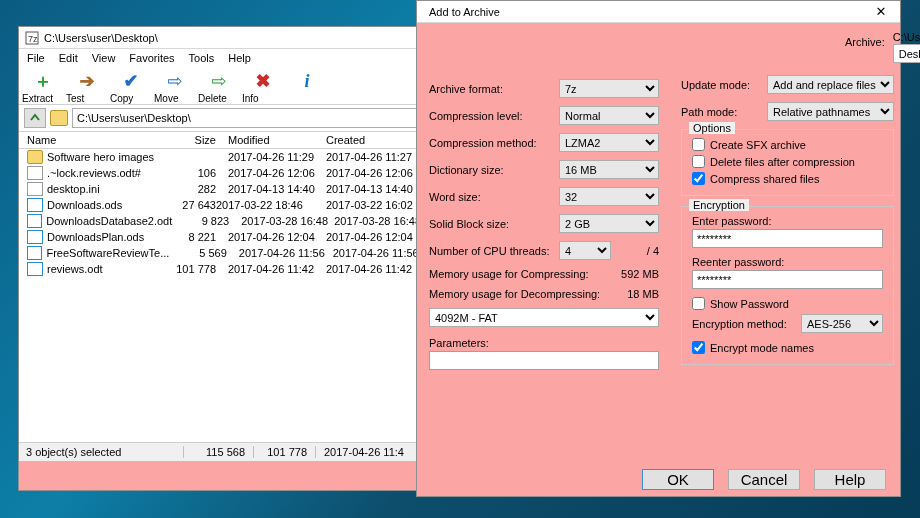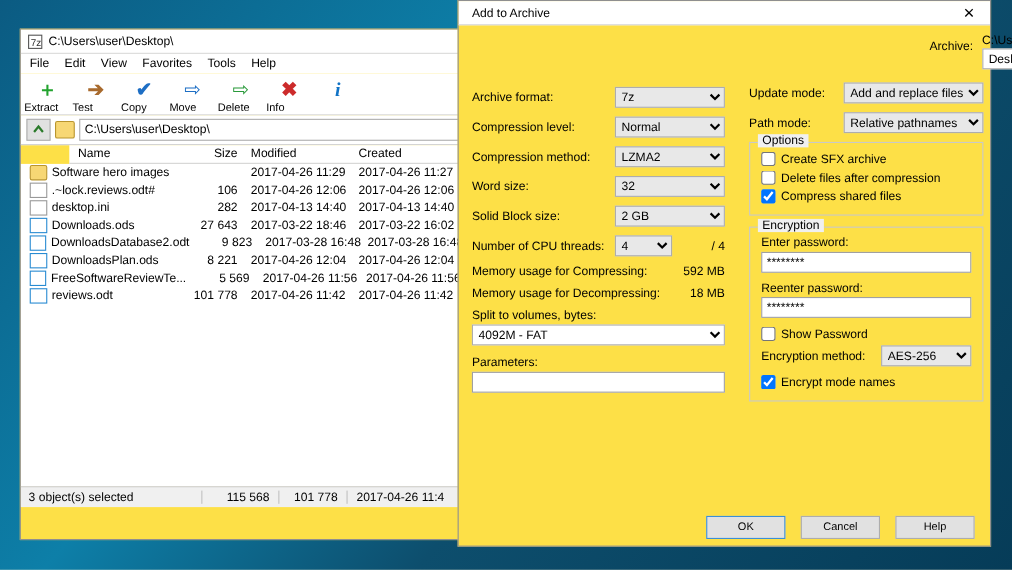--- a/index.html
+++ b/index.html
@@ -1,31 +1,31 @@
 <!DOCTYPE html>
 <html><head>
 <meta charset="utf-8">
 <style>
   * { box-sizing: border-box; margin: 0; padding: 0; }
   body { font-family: "Segoe UI", Tahoma, sans-serif; font-size: 11px; background: linear-gradient(130deg, #0b5b82 0%, #0d7fa8 35%, #0d4e6d 60%, #063c58 100%); width: 920px; height: 518px; position: relative; overflow: hidden; }
-  .window { position: absolute; background: #fde047; border: 1px solid #8f8f8f; }
+  .window { position: absolute; background: #fca5a5; border: 1px solid #8f8f8f; }
   .titlebar { background: #fff; height: 22px; display: flex; align-items: center; padding: 0 6px; border-bottom: 1px solid #d8d8d8; }
   .titlebar .title { flex: 1; font-size: 11px; }
   .titlebar .icon7z { width: 14px; height: 14px; margin-right: 5px; display: flex; align-items: center; justify-content: center; }
   .menubar { background: #fff; height: 18px; display: flex; align-items: center; gap: 14px; padding: 0 8px; }
   .menubar span { cursor: default; }
   .toolbar { background: #fff; display: flex; align-items: flex-start; gap: 4px; padding: 2px 4px 0 4px; border-bottom: 1px solid #d0d0d0; }
   .tbtn { width: 40px; display: flex; flex-direction: column; align-items: center; gap: 0px; }
   .tbtn .ico { width: 24px; height: 24px; display: flex; align-items: center; justify-content: center; font-size: 18px; }
   .tbtn .lbl { font-size: 10px; }
   .addressbar { background: #fff; display: flex; align-items: center; gap: 4px; padding: 3px 5px; border-bottom: 1px solid #d0d0d0; }
   .addressbar .arrowbtn { width: 22px; height: 20px; border: 1px solid #adadad; background: #e1e1e1; display: flex; align-items: center; justify-content: center; }
   .addressbar .foldericon { width: 18px; height: 16px; background: #f7d774; border: 1px solid #b9952f; border-radius: 2px; }
   .addressbar input { flex: 1; height: 20px; border: 1px solid #adadad; padding: 0 4px; font-size: 11px; }
-  .filelist-head { background: #fff; display: flex; padding: 2px 8px; border-bottom: 1px solid #d0d0d0; margin-left: 44px; }
+  .filelist-head { background: #fff; display: flex; padding: 2px 8px; border-bottom: 1px solid #d0d0d0; }
   .filelist-head .col, .filerow .col { }
   .col-name { flex: 1; }
   .col-size { width: 60px; text-align: right; }
   .col-mod { width: 110px; }
   .col-cre { width: 110px; }
   .col-com { width: 50px; }
   .filebody { background: #fff; height: 293px; overflow: hidden; }
   .filerow { display: flex; padding: 1px 8px; align-items: center; gap: 0; }
   .filerow .iconf { width: 16px; height: 14px; margin-right: 4px; display: inline-block; }
   .iconfolder { background: #f7d774; border: 1px solid #b9952f; border-radius: 2px; }
@@ -43,21 +43,21 @@
   .dialog-body { padding: 8px 12px 6px 12px; display: flex; gap: 22px; height: calc(100% - 22px - 32px); }
   .row { display: flex; align-items: center; margin-bottom: 8px; }
   .lbl { width: 130px; }
   .sel { flex: 1; height: 19px; border: 1px solid #adadad; background: #e8e8e8; font-size: 11px; padding: 0 1px; }
   .txt { flex: 1; height: 19px; border: 1px solid #a0a0a0; background: #fff; font-size: 11px; padding: 0 4px; }
   .group { border: 1px solid #c9c9c9; padding: 8px 10px 6px 10px; margin-bottom: 10px; position: relative; }
   .group .legend { position: absolute; top: -8px; left: 7px; background: #f0f0f0; padding: 0 4px; }
   .chk { display: flex; align-items: center; gap: 5px; margin-bottom: 4px; }
   .chk input { width: 13px; height: 13px; }
   .dialog-btns { display: flex; justify-content: flex-end; gap: 14px; padding: 5px 14px; }
-  .dialog-btns button { width: 72px; height: 21px; border: 1px solid #adadad; background: #e1e1e1; font-size: 10px; }
+  .dialog-btns button { width: 72px; height: 21px; border: 1px solid #adadad; background: #e1e1e1; font-size: 15px; }
   .dialog-btns button.primary { border: 1.5px solid #3b8fd6; }
   .leftcol { flex: 0 0 220px; }
   .rightcol { flex: 1; }
   .archline { display: flex; align-items: flex-start; gap: 8px; margin-bottom: 10px; }
   .archline .ar-label { width: 44px; padding-top: 5px; }
   .archline .ar-stack { flex: 1; }
   .archline .ar-stack .path { font-size: 11px; margin-bottom: 1px; }
   .closex { width: 26px; text-align: center; font-size: 13px; }
 </style>
 </head>
@@ -149,21 +149,21 @@
         <span class="col col-name">desktop.ini</span>
         <span class="col col-size">282</span>
         <span class="col col-mod" style="padding-left:12px">2017-04-13 14:40</span>
         <span class="col col-cre">2017-04-13 14:40</span>
         <span class="col col-com"></span>
       </div>
       <div class="filerow">
         <span class="iconf iconodt"></span>
         <span class="col col-name">Downloads.ods</span>
         <span class="col col-size">27 643</span>
-        <span class="col col-mod" style="padding-left:12px">2017-03-22 18:46</span>
+        <span class="col col-mod" style="padding-left:0">2017-03-22 18:46</span>
         <span class="col col-cre">2017-03-22 16:02</span>
         <span class="col col-com"></span>
       </div>
       <div class="filerow">
         <span class="iconf iconodt"></span>
         <span class="col col-name">DownloadsDatabase2.odt</span>
         <span class="col col-size">9 823</span>
         <span class="col col-mod" style="padding-left:12px">2017-03-28 16:48</span>
         <span class="col col-cre">2017-03-28 16:48</span>
         <span class="col col-com"></span>
@@ -226,41 +226,44 @@
         </div>
       <div class="row">
           <span class="lbl">Compression level:</span>
           <select class="sel" style="width:100px;flex:none"><option>Normal</option></select>
         </div>
       <div class="row">
           <span class="lbl">Compression method:</span>
           <select class="sel" style="width:100px;flex:none"><option>LZMA2</option></select>
         </div>
       <div class="row">
+          <span class="lbl">Dictionary size:</span>
+          <select class="sel" style="width:100px;flex:none"><option>16 MB</option></select>
+        </div>
+      <div class="row">
           <span class="lbl">Word size:</span>
           <select class="sel" style="width:100px;flex:none"><option>32</option></select>
         </div>
       <div class="row">
           <span class="lbl">Solid Block size:</span>
           <select class="sel" style="width:100px;flex:none"><option>2 GB</option></select>
         </div>
       <div class="row">
           <span class="lbl">Number of CPU threads:</span>
           <select class="sel" style="width:52px;flex:none"><option>4</option></select>
           <span style="flex:1;text-align:right">/ 4</span>
         </div>
       <div class="row" style="margin-top:6px">
           <span style="flex:1">Memory usage for Compressing:</span>
           <span>592 MB</span>
         </div>
       <div class="row">
           <span style="flex:1">Memory usage for Decompressing:</span>
           <span>18 MB</span>
         </div>
-      <div style="margin-bottom:2px">Split to volumes, bytes:</div>
       <select class="sel" style="width:100%;background:#fff;margin-bottom:10px"><option>4092M - FAT</option></select>
       <div style="margin-bottom:2px">Parameters:</div>
       <input class="txt" style="width: 100%;">
     </div>
 
     <div class="rightcol" style="margin-top:44px;">
       <div class="row">
           <span class="lbl" style="width:86px">Update mode:</span>
           <select class="sel"><option>Add and replace files</option></select>
         </div>

